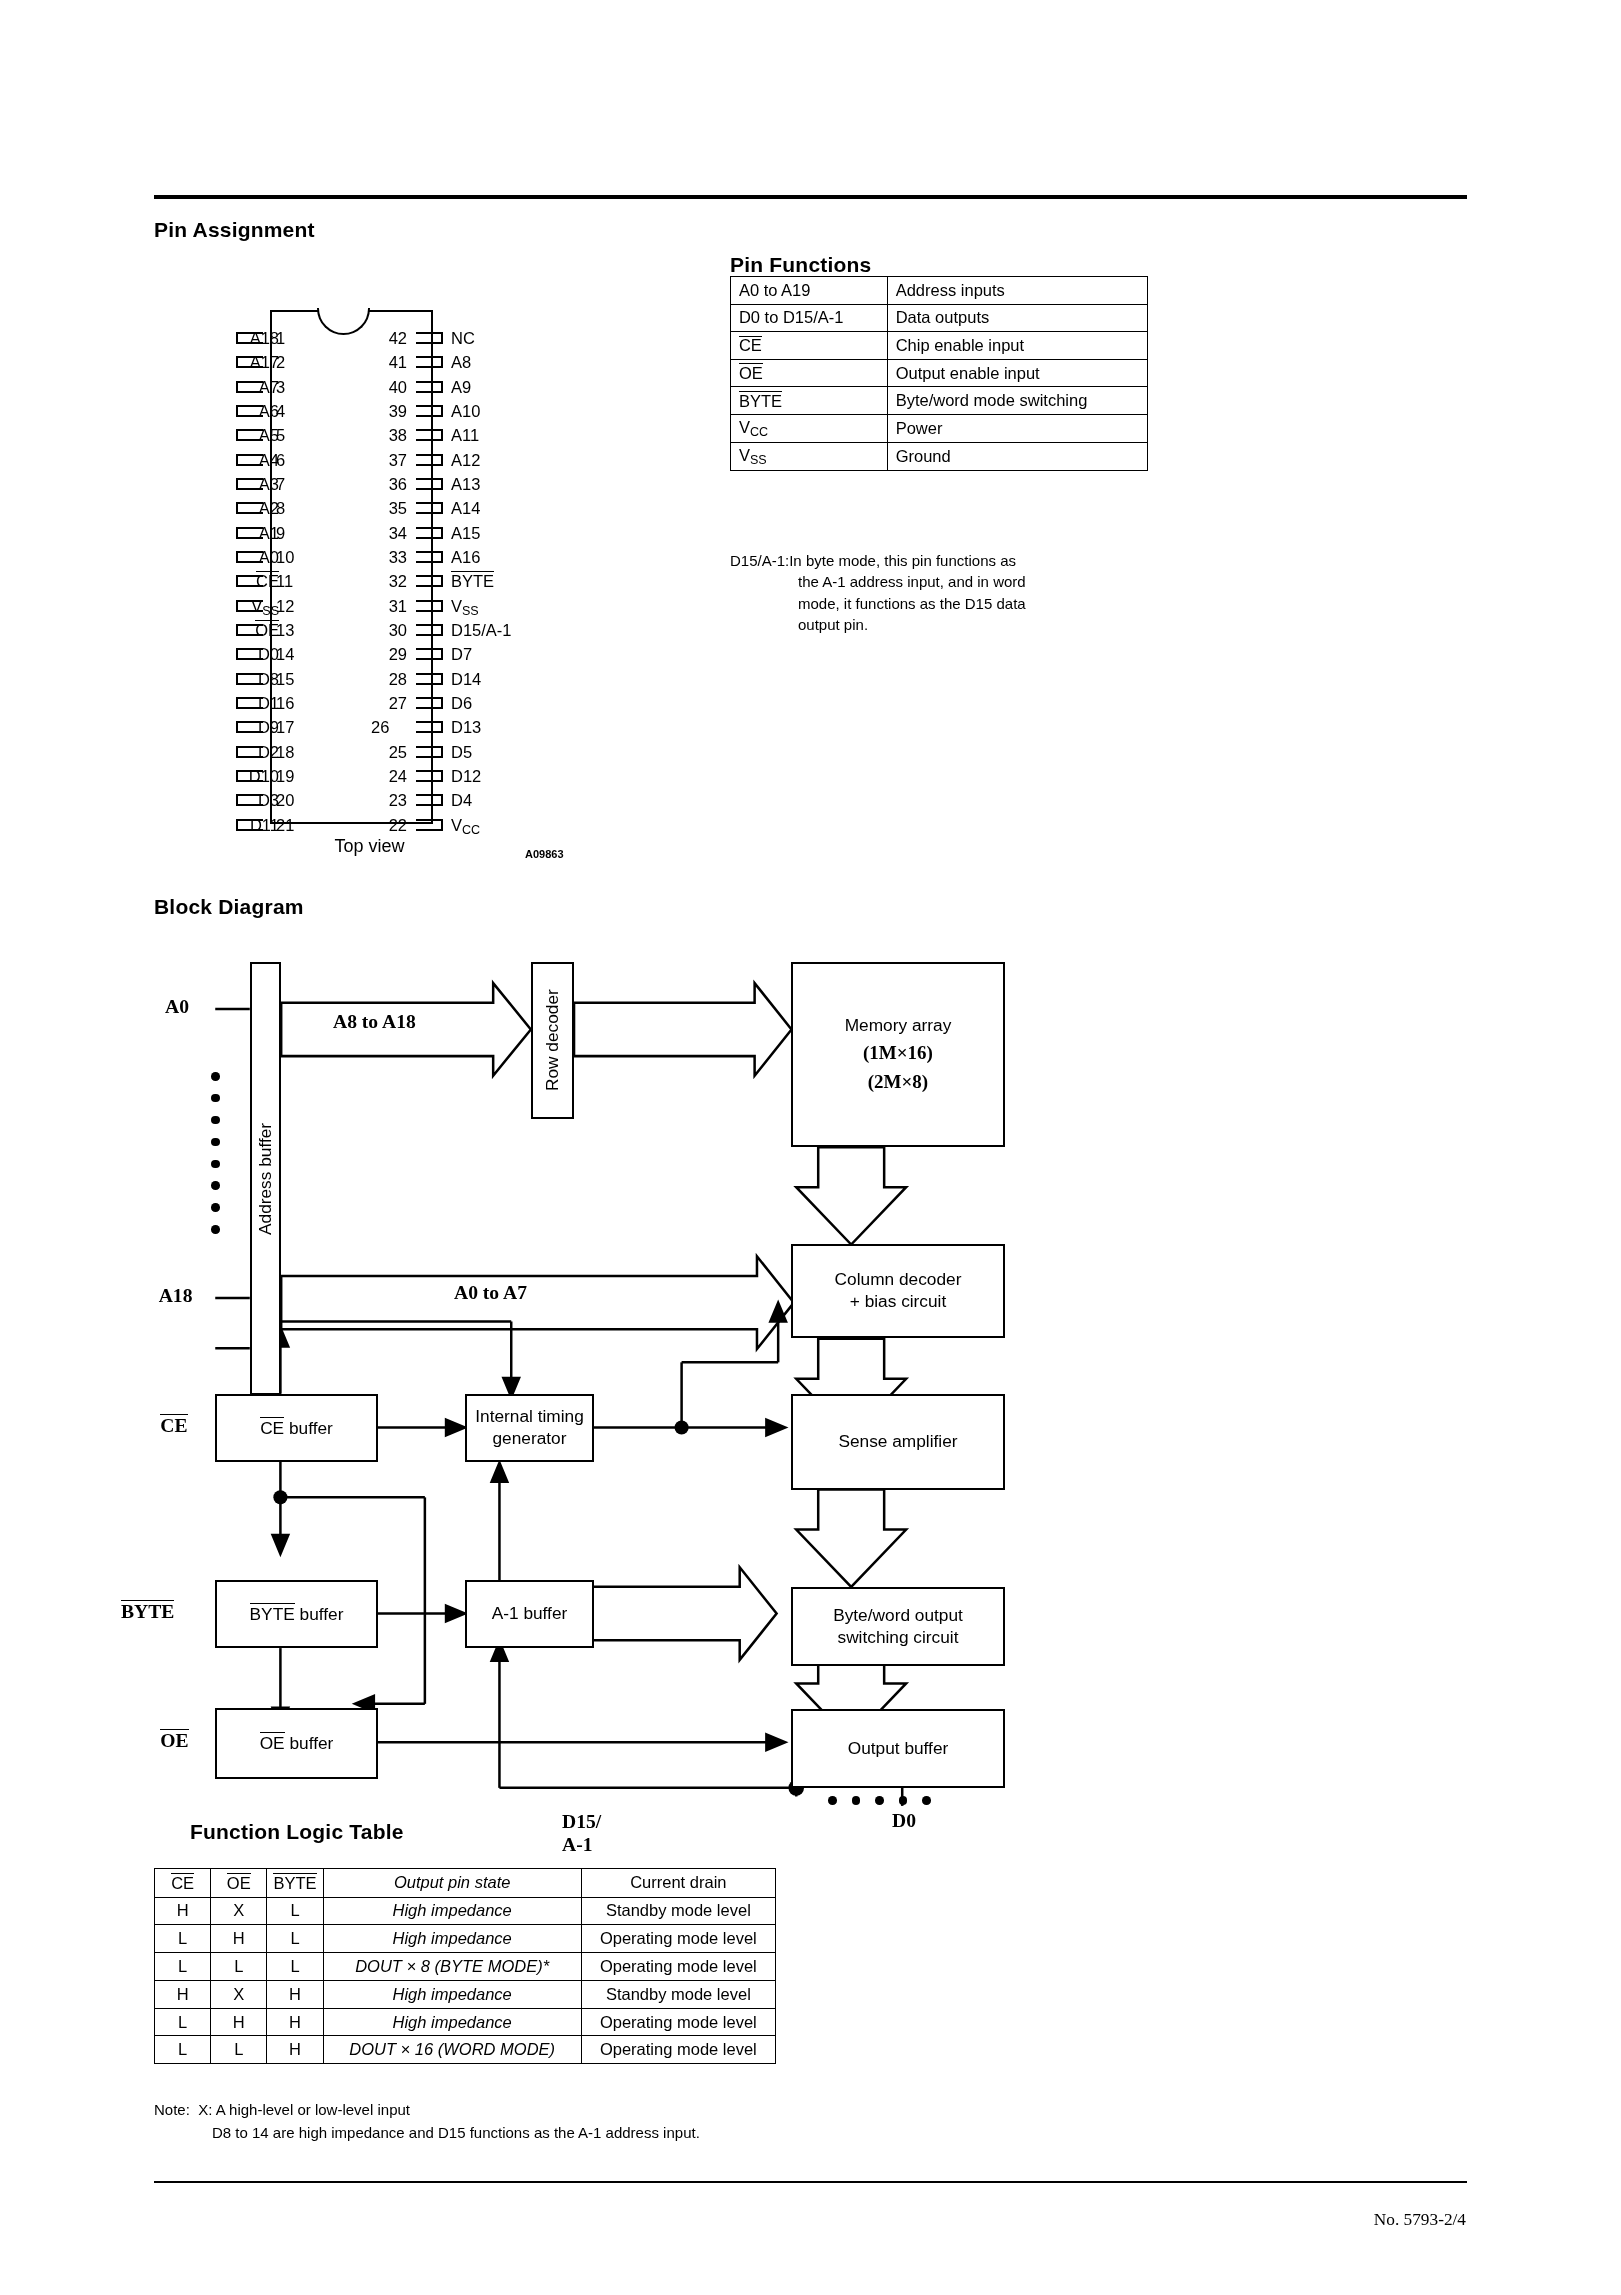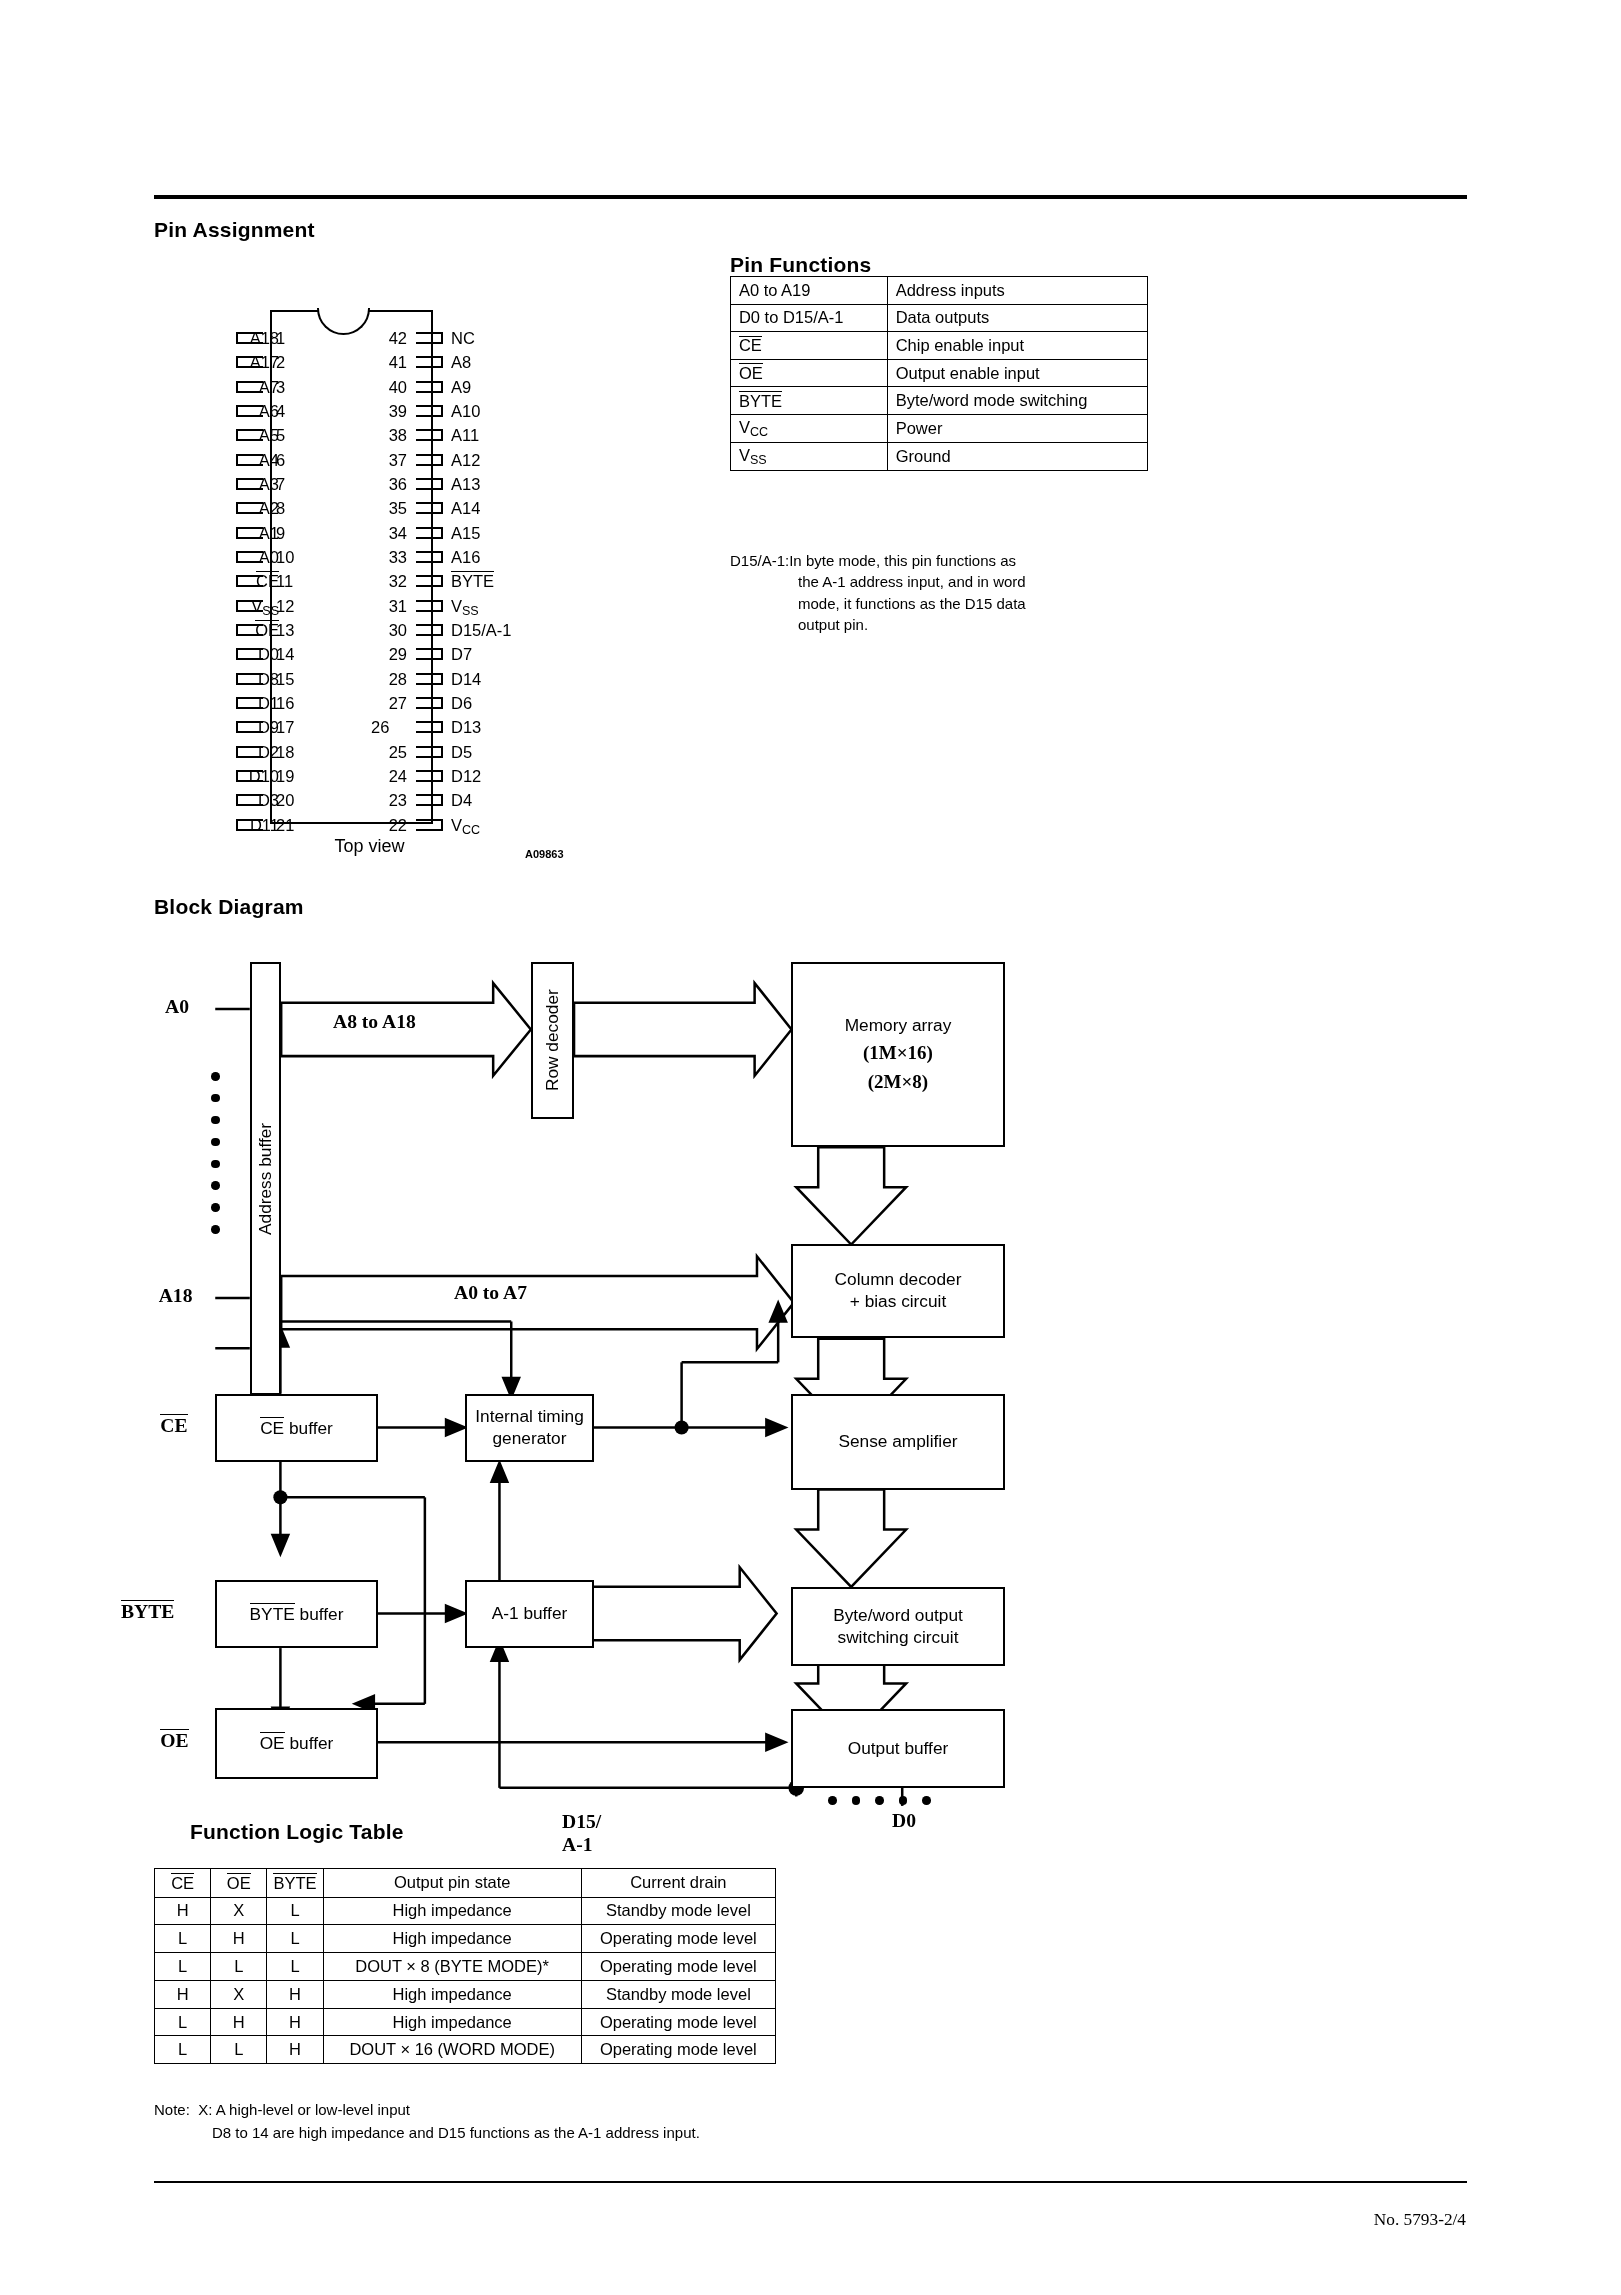--- a/index.html
+++ b/index.html
@@ -118,21 +118,21 @@
 
   
   #flt{ position:absolute; left:154px; top:1868px; }
   .sect-flt{ position:absolute; left:154px; top:1820px;margin-left:36px; }
   table.fl{ border-collapse:collapse; }
   table.fl td, table.fl th{
     border:1.6px solid #000; font-size:16.5px; font-weight:normal;
     padding:3.9px 3.1px; height:19px; text-align:center; vertical-align:middle;
   }
   table.fl td.w1, table.fl th.w1{ width:49px; }
-  table.fl td.w4, table.fl th.w4{ width:251px; }
+  table.fl td.w4, table.fl th.w4{ width:251px;font-style:italic; }
   table.fl td.w5, table.fl th.w5{ width:187px; }
   .fltnote{
     position:absolute; left:154px; top:2099px; font-size:15px; line-height:1.5;
     white-space:nowrap;
   }
   .fltnote .ind{ display:block; padding-left:58px; }
 </style>
 </head>
 <body>
 

